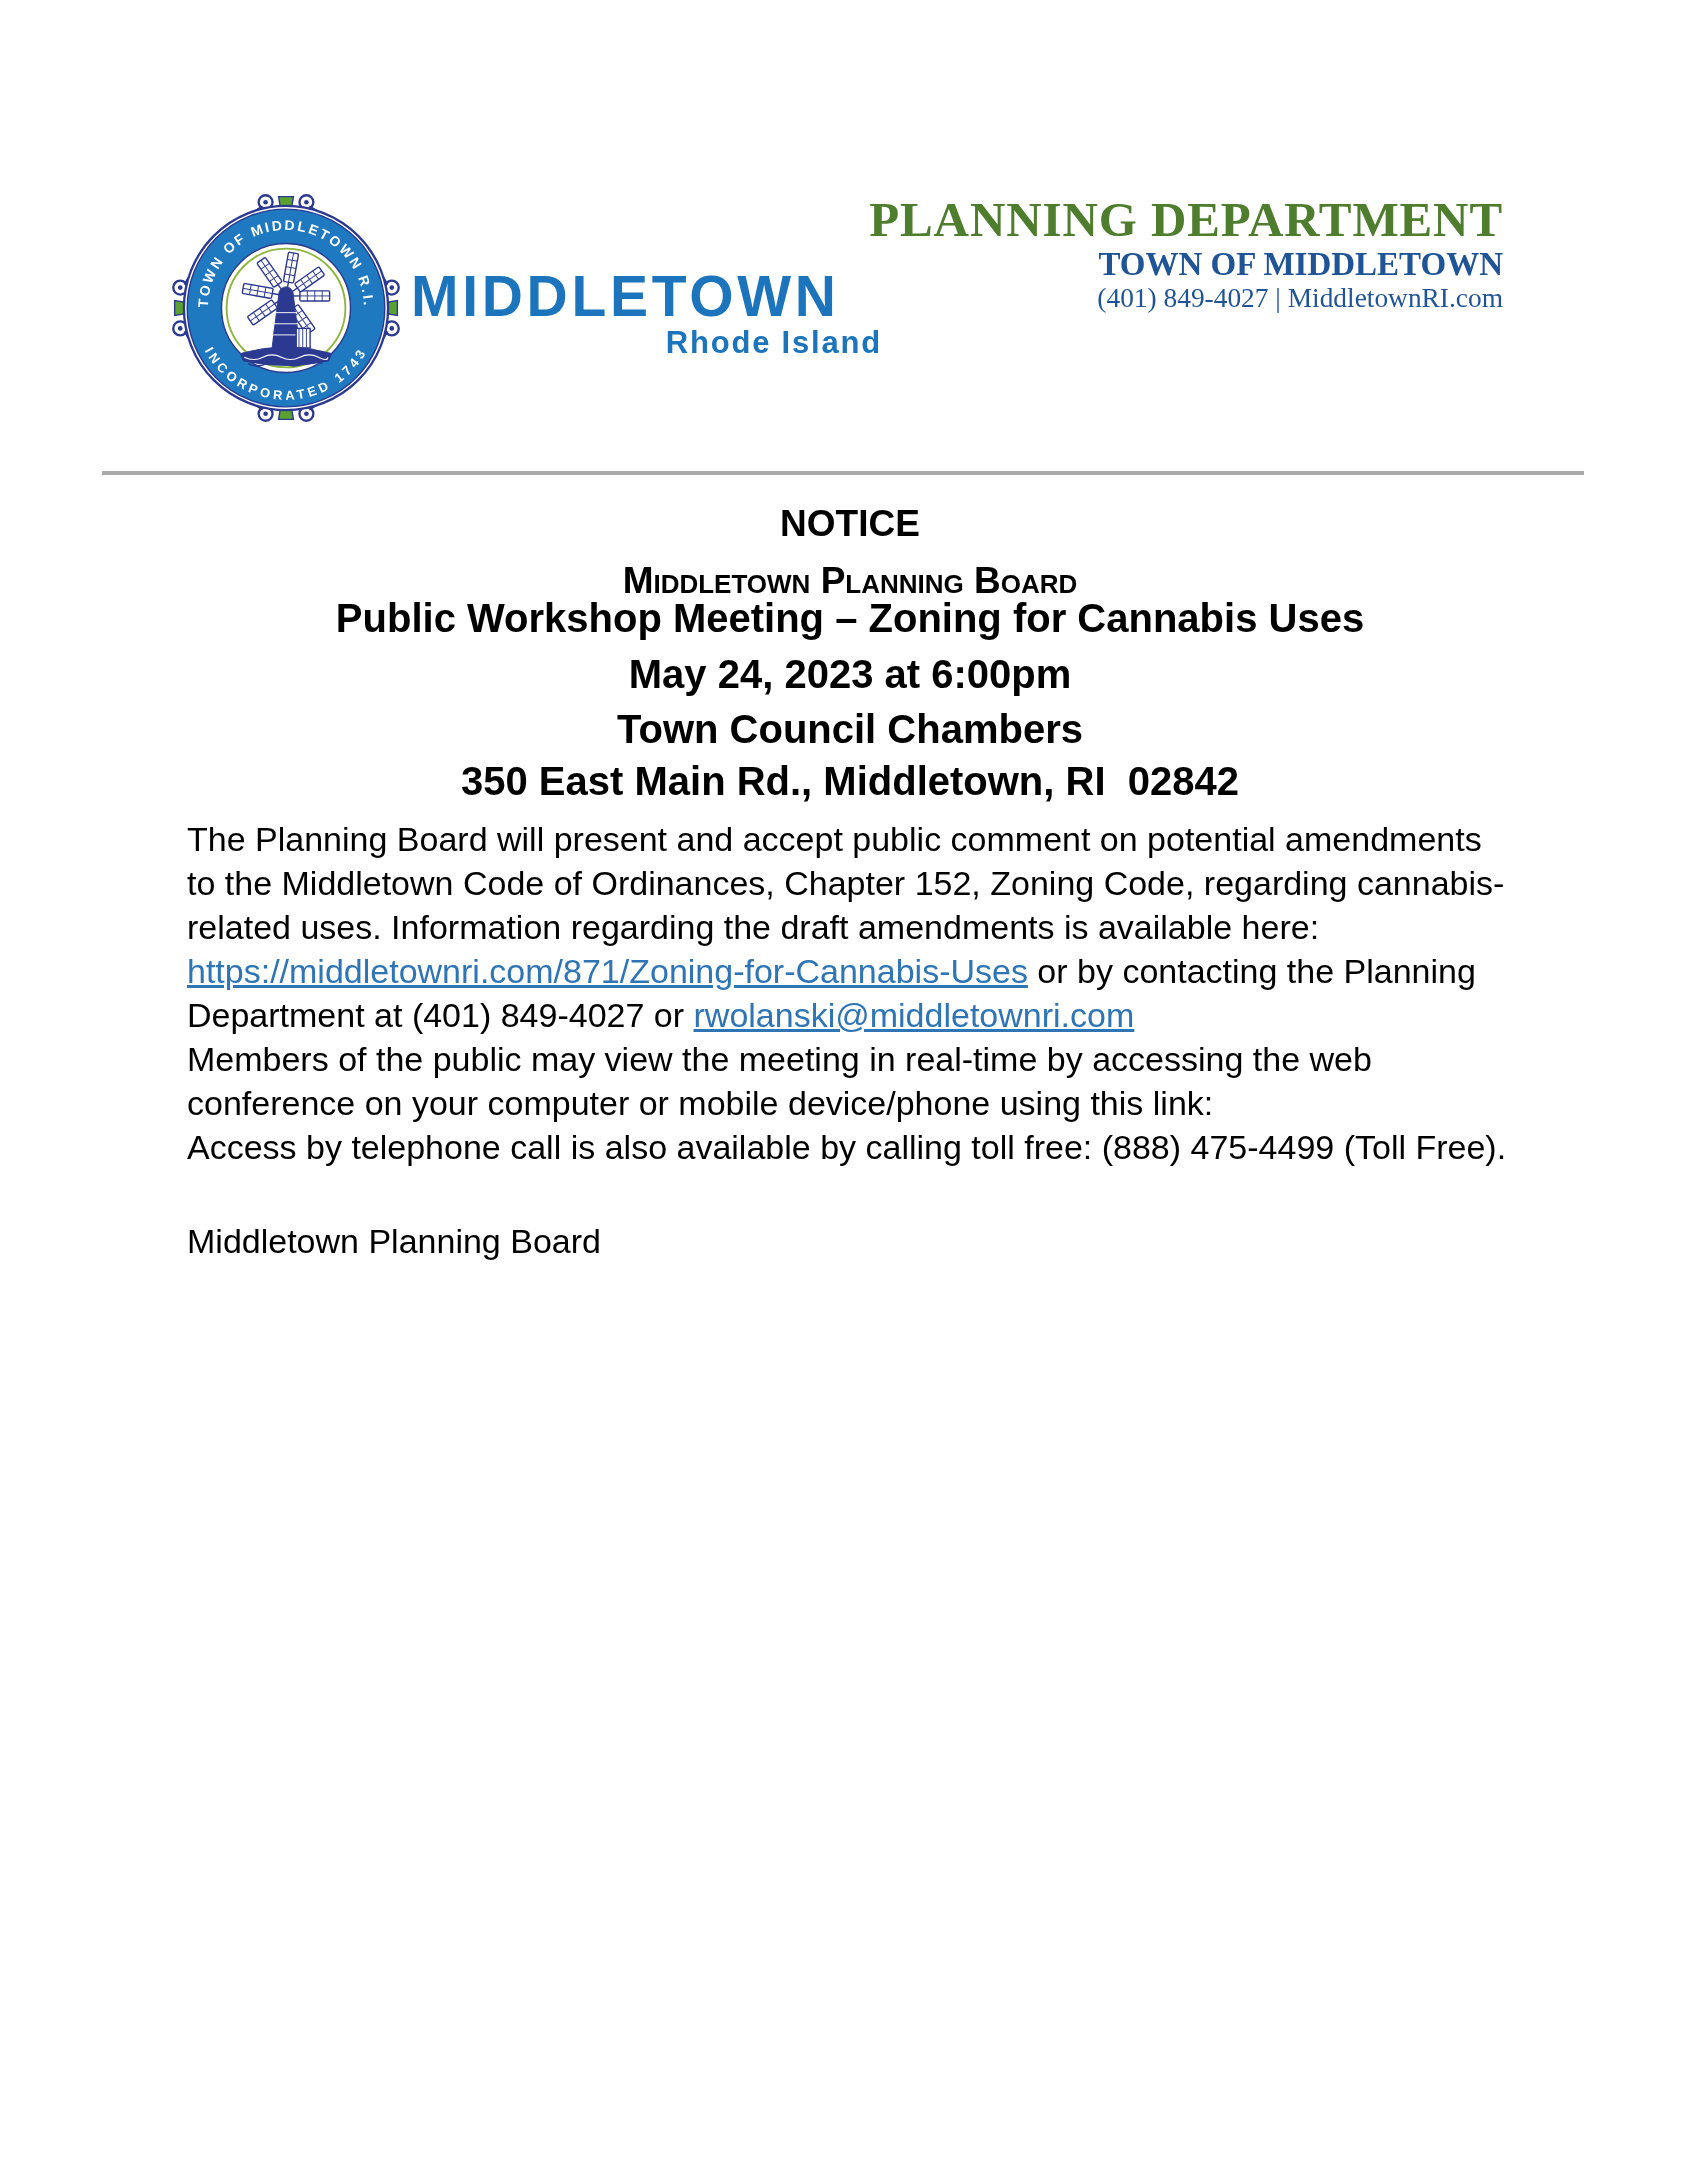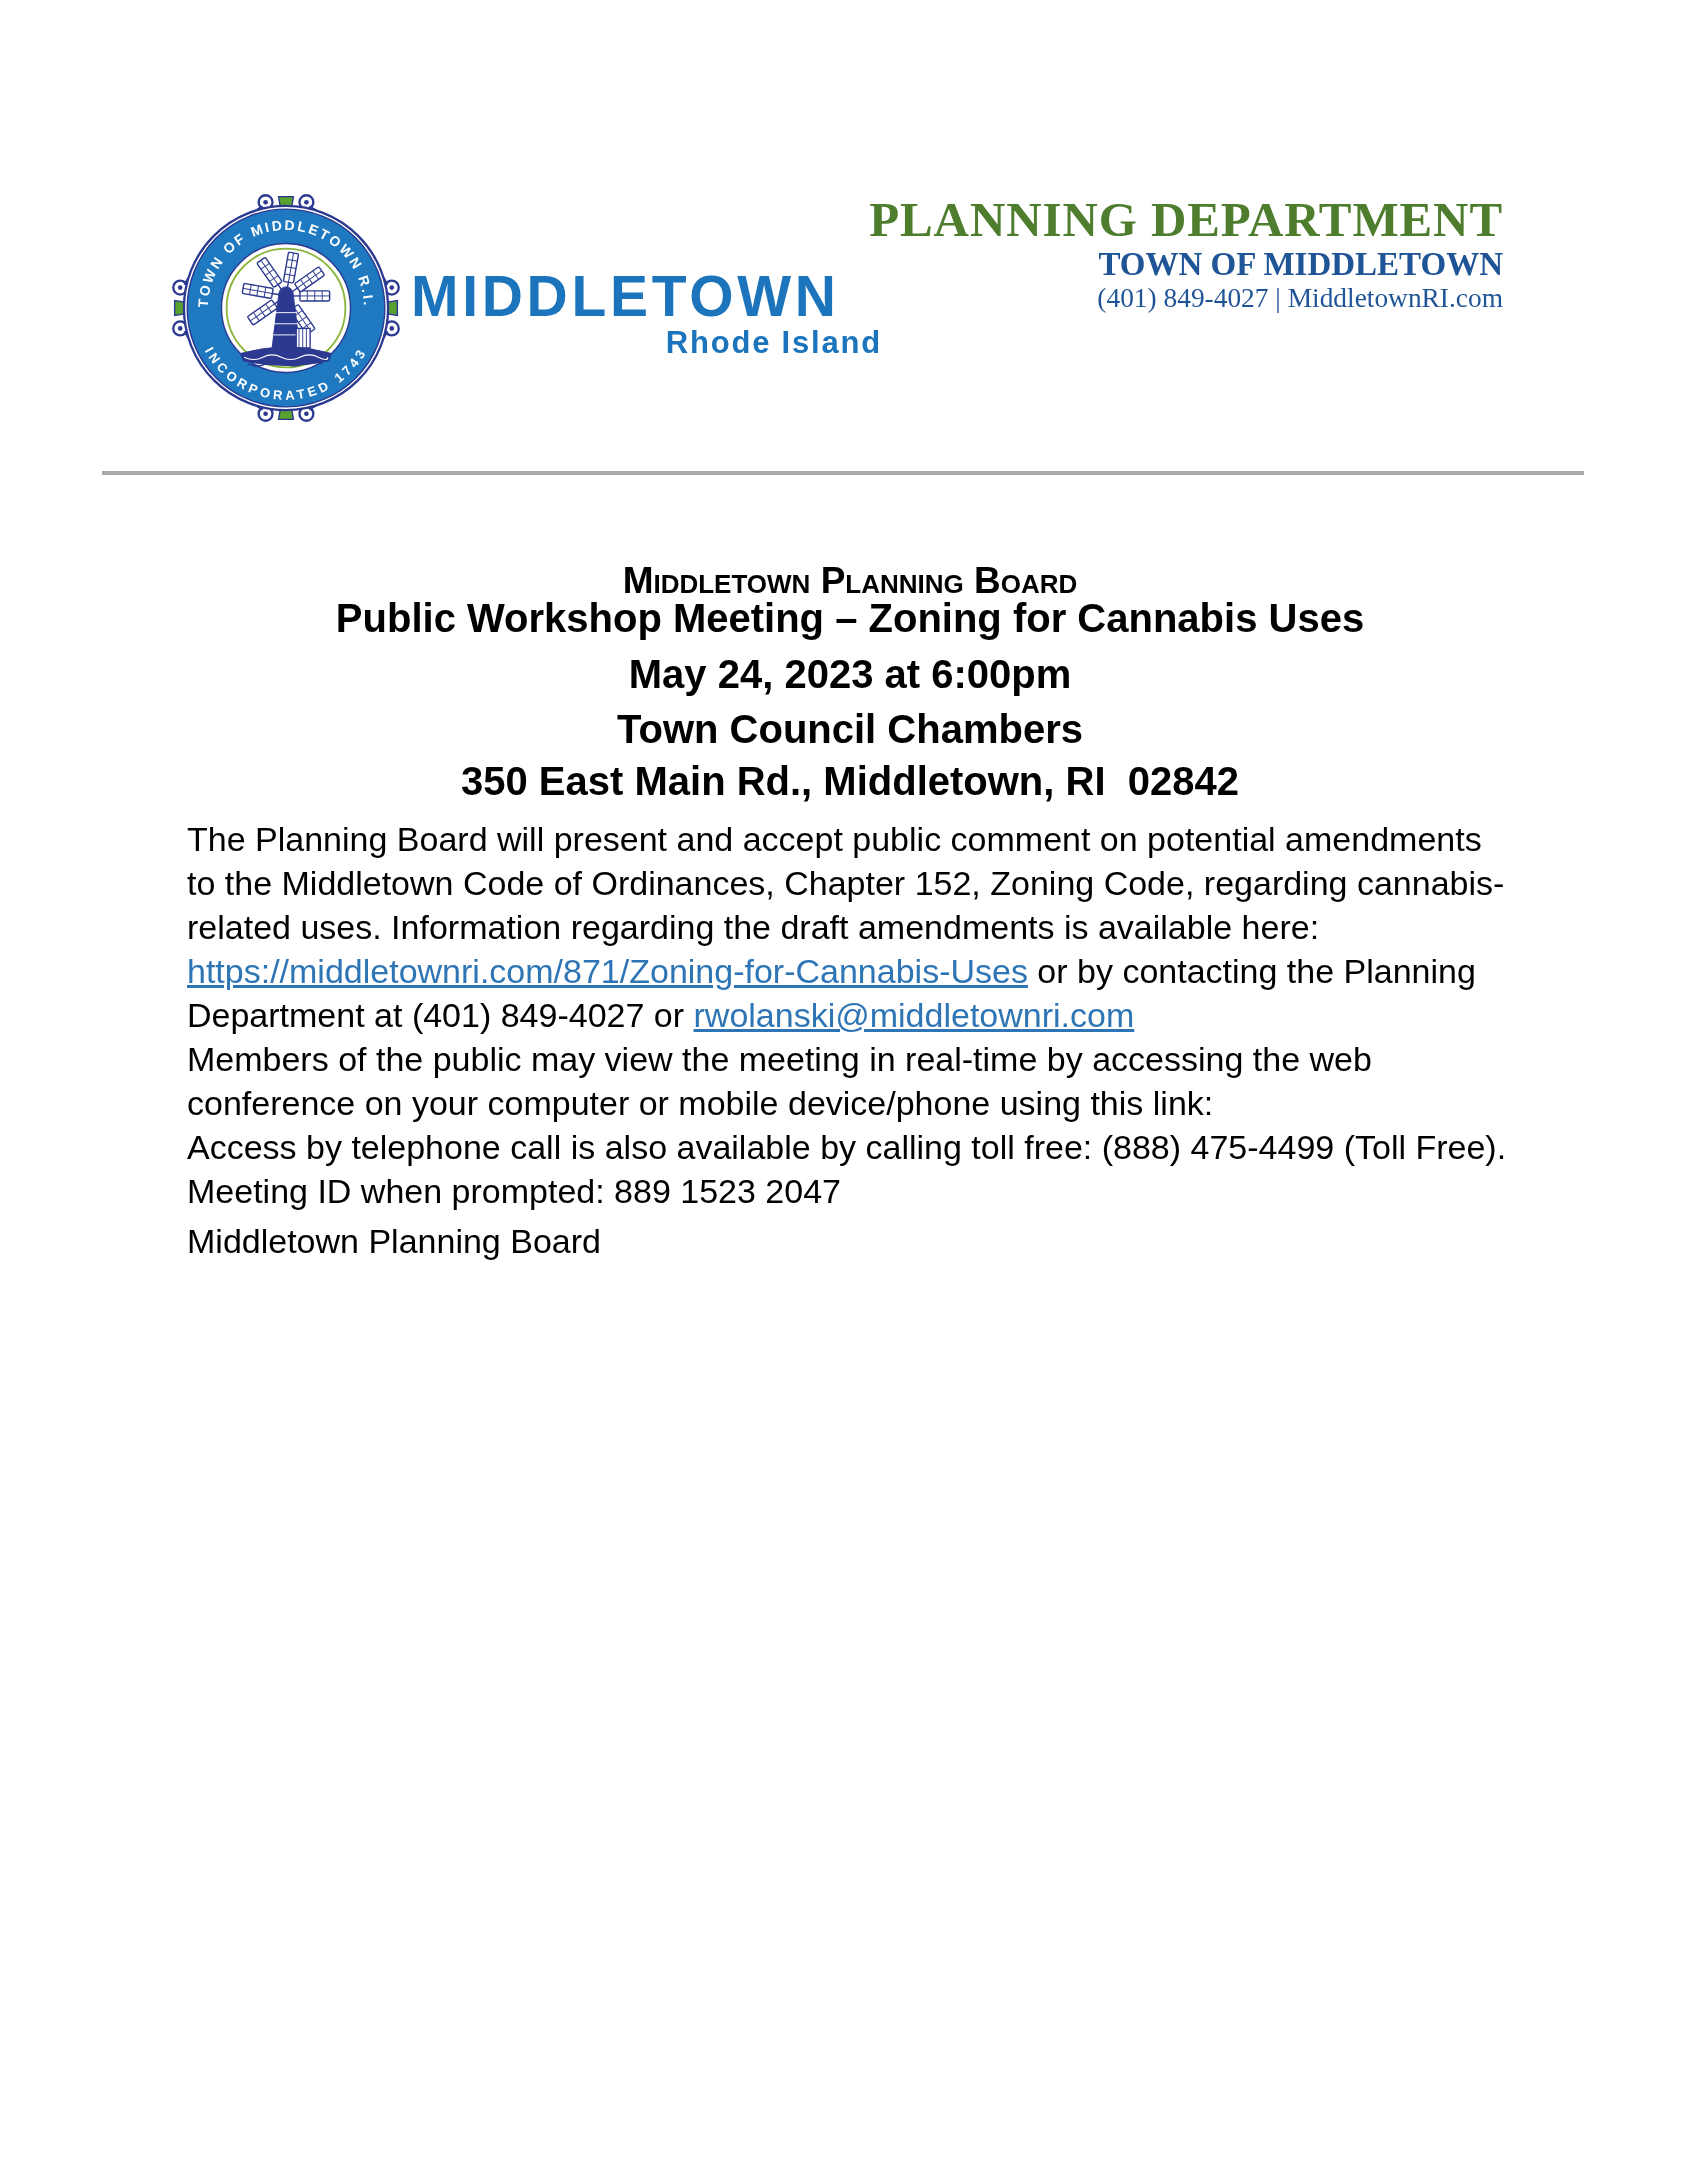--- a/index.html
+++ b/index.html
@@ -160,36 +160,36 @@
   </div>
 
   <div class="dept-block">
     <div class="dept-title">PLANNING DEPARTMENT</div>
     <div class="dept-town">TOWN OF MIDDLETOWN</div>
     <div class="dept-contact">(401) 849-4027 | MiddletownRI.com</div>
   </div>
 
   <div class="divider"></div>
 
+  <div class="h-line h-notice">NOTICE</div>
   <div class="h-line h-board">Middletown Planning Board</div>
   <div class="h-line h-subject">Public Workshop Meeting – Zoning for Cannabis Uses</div>
   <div class="h-line h-datetime">May 24, 2023 at 6:00pm</div>
   <div class="h-line h-location">Town Council Chambers</div>
   <div class="h-line h-address">350 East Main Rd., Middletown, RI  02842</div>
 
   <div class="body-text">
       <div class="body-line"><span>The Planning Board will present and accept public comment on potential amendments</span></div>
       <div class="body-line"><span>to the Middletown Code of Ordinances, Chapter 152, Zoning Code, regarding cannabis-</span></div>
       <div class="body-line"><span>related uses. Information regarding the draft amendments is available here:</span></div>
       <div class="body-line"><a class="link" href="#">https://middletownri.com/871/Zoning-for-Cannabis-Uses</a><span> or by contacting the Planning</span></div>
       <div class="body-line"><span>Department at (401) 849-4027 or </span><a class="link" href="#">rwolanski@middletownri.com</a></div>
       <div class="body-line"><span>Members of the public may view the meeting in real-time by accessing the web</span></div>
       <div class="body-line"><span>conference on your computer or mobile device/phone using this link:</span></div>
       <div class="body-line"><span>Access by telephone call is also available by calling toll free: (888) 475-4499 (Toll Free).</span></div>
-      <div class="body-line"><span>Meeting ID when prompted: 889 1523 2047</span></div>
     </div>
 
   <div class="signature">
     <div>Middletown Planning Board</div>
   </div>
 
 </div>
 
 
 </body></html>

